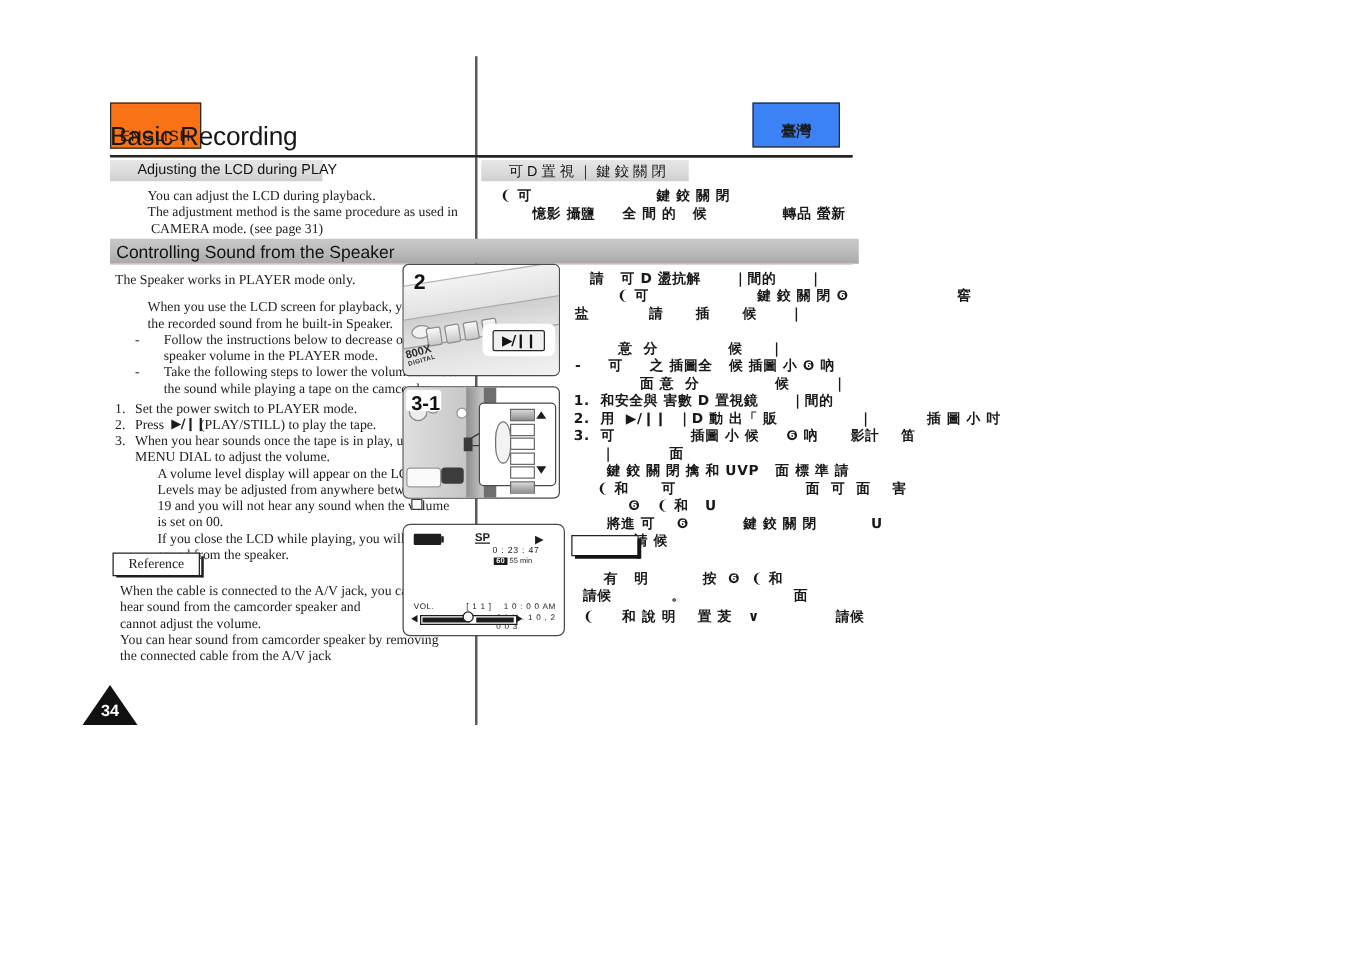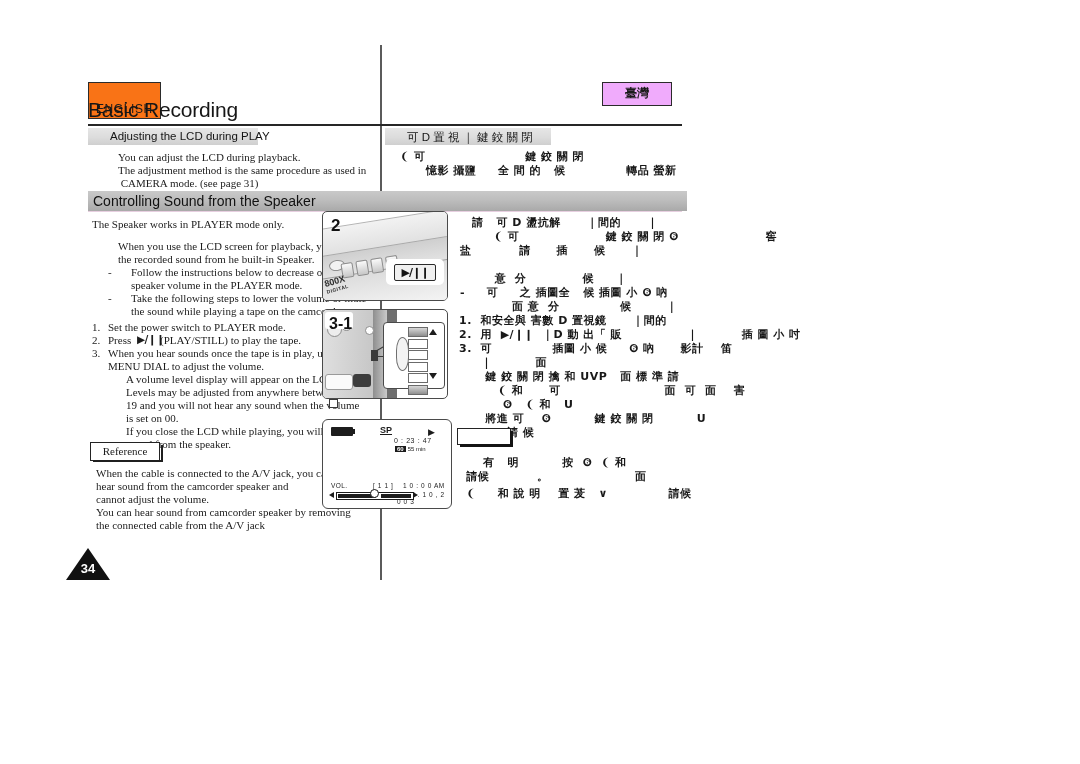--- a/index.html
+++ b/index.html
@@ -27,24 +27,24 @@
     padding:19px 7px 2px 7px;
     font-family:"Liberation Sans", sans-serif;
     font-size:12px;letter-spacing:.6px;color:#1a1a1a;
     background:#f97316;
   }
   
   .tw-badge{
     position:absolute;left:602px;top:82px;width:68px;
     border:1px solid #2b2b2b;
     text-align:center;
-    padding:2px 0 3px 0;
+    padding:14px 0 3px 0;
     font-family:"DejaVu Sans", sans-serif;
     font-size:12px;font-weight:bold;color:#1a1a1a;
-    background:#f0abfc;
+    background:#3b82f6;
   }
 
   
   .page-title{
     position:absolute;left:88px;top:98px;
     font-family:"Liberation Sans", sans-serif;
     font-size:21px;color:#161616;letter-spacing:-.2px;
   }
   .title-rule{
     position:absolute;left:88px;top:124px;width:594px;height:2px;
@@ -430,21 +430,21 @@
   <div class="ctxt" style="left:460px;top:272px;">        意  分             候     ｜</div>
   <div class="ctxt" style="left:460px;top:286px;">-     可     之 插圖全   候 插圖 小 ❻ 吶</div>
   <div class="ctxt" style="left:460px;top:300px;">            面 意  分              候        ｜</div>
 
   <div class="ctxt" style="left:459px;top:314px;">1.  和安全與 害數 D 置視鏡      ｜間的</div>
   <div class="ctxt" style="left:459px;top:328px;">2.  用  ▶/❙❙  ｜D 動 出「 販               ｜          插 圖 小 吋</div>
   <div class="ctxt" style="left:459px;top:342px;">3.  可              插圖 小 候     ❻ 吶      影計    笛</div>
 
   <div class="ctxt" style="left:468px;top:356px;">   ｜          面</div>
   <div class="ctxt" style="left:468px;top:370px;">    鍵 鉸 關 閉 擒 和 UVP   面 標 準 請</div>
-  <div class="ctxt" style="left:476px;top:384px;">     ❨ 和      可                        面  可  面    害</div>
+  <div class="ctxt" style="left:456px;top:384px;">     ❨ 和      可                        面  可  面    害</div>
   <div class="ctxt" style="left:468px;top:398px;">        ❻   ❨ 和   U</div>
   <div class="ctxt" style="left:468px;top:412px;">    將進 可    ❻          鍵 鉸 關 閉          U</div>
   <div class="ctxt" style="left:468px;top:426px;">         請 候</div>
 
   <div class="cref-box"></div>
 
   <div class="ctxt" style="left:470px;top:456px;">   有   明          按  ❻  ❨ 和</div>
   <div class="ctxt" style="left:462px;top:470px;"> 請候           。                    面</div>
   <div class="ctxt" style="left:462px;top:487px;"> ❨     和 說 明    置 茇   ∨              請候</div>
 

